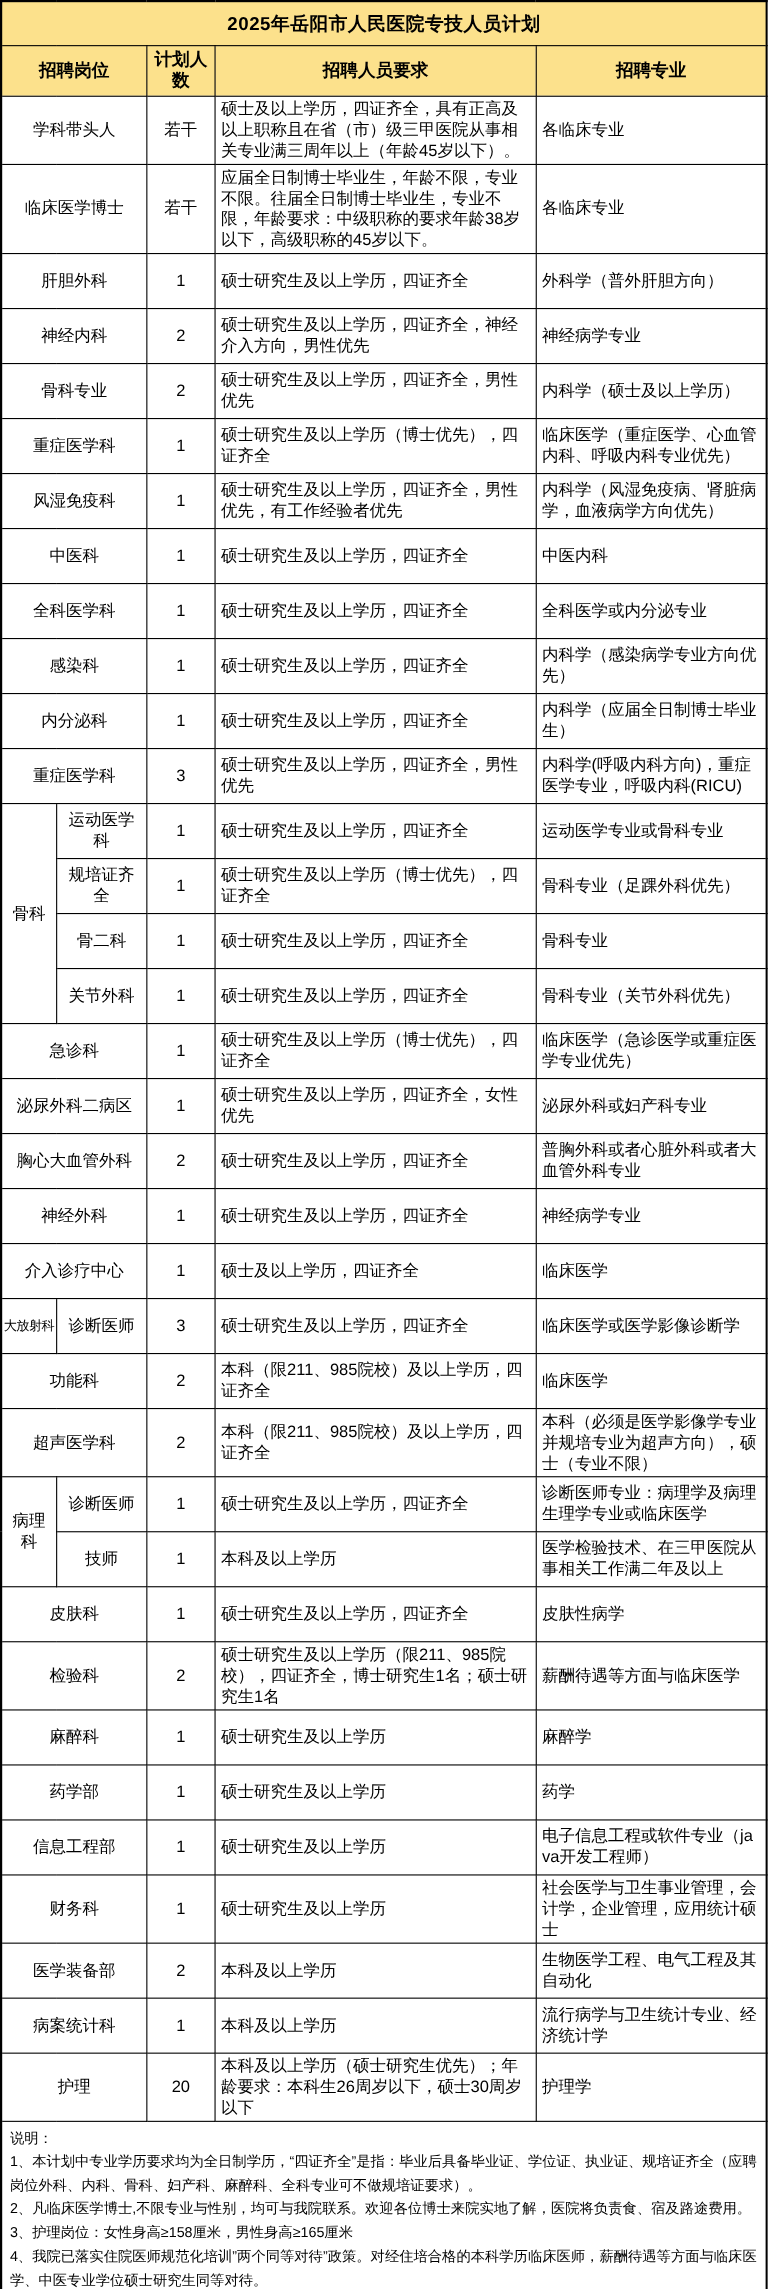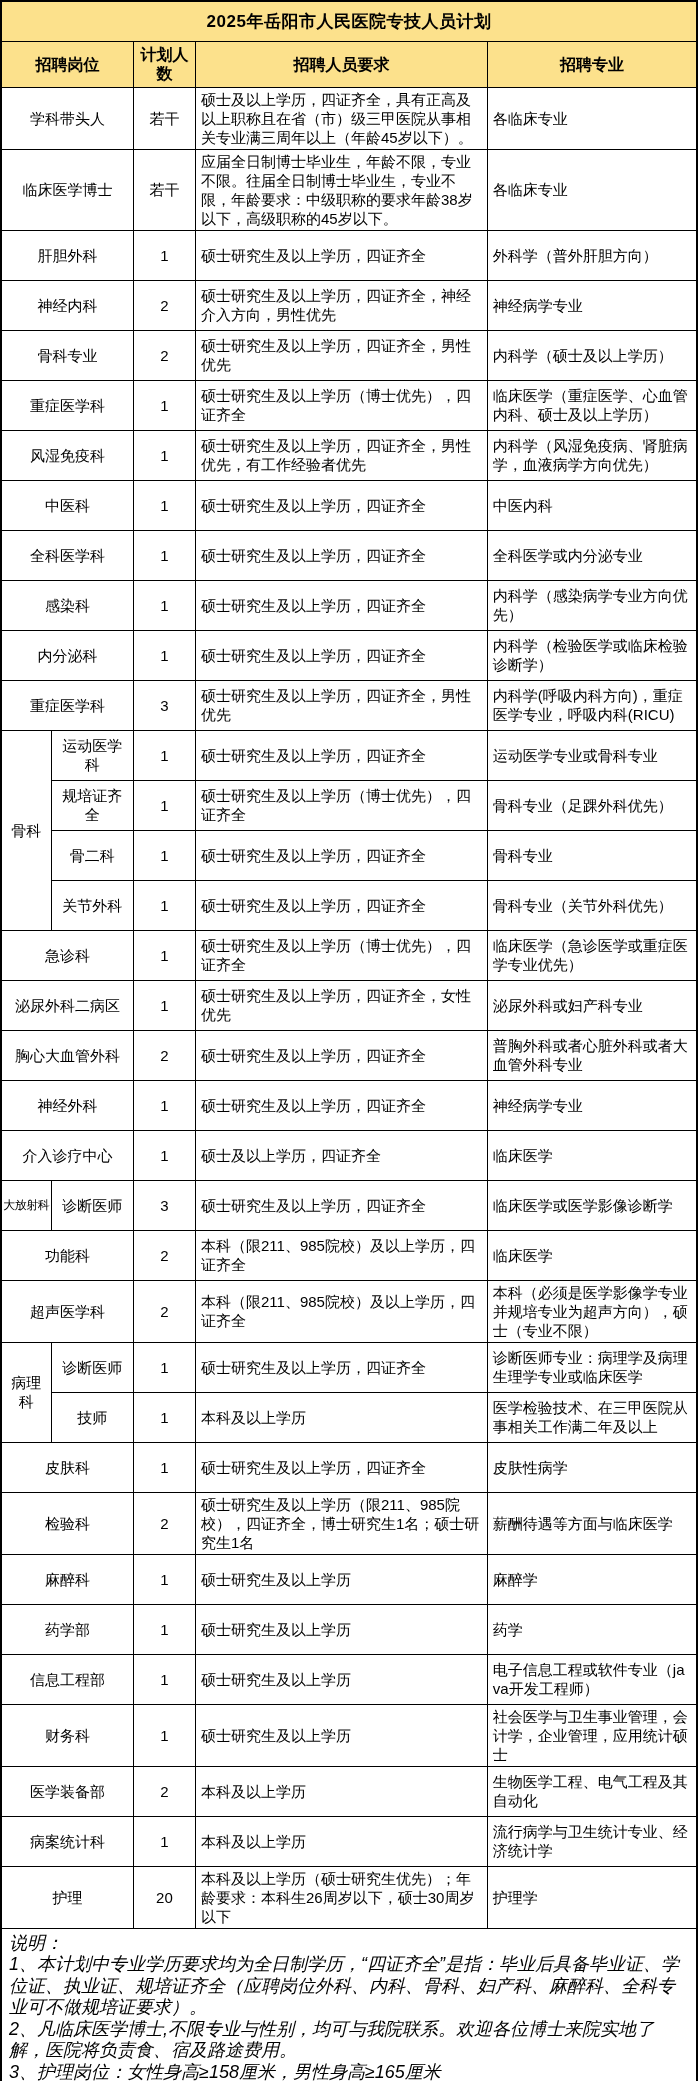--- a/index.html
+++ b/index.html
@@ -63,23 +63,22 @@
     text-align: left;
     padding: 2px 5px;
   }
   td.notes-cell {
     text-align: left;
     vertical-align: top;
     padding: 4px 7px 8px 7px;
     height: auto;
   }
   td.notes-cell div {
-    font-size: 18px;
+    font-size: 13px;
     line-height: 21.5px;
-    font-style: italic;
   }
 </style>
 </head>
 <body>
 
 <div class="page">
   <table class="plan">
     <colgroup>
       <col class="c-group">
       <col class="c-sub">
@@ -127,21 +126,21 @@
         <tr>
           <td class="pos-cell" colspan="2">骨科专业</td>
           <td class="count-cell">2</td>
           <td class="req-cell">硕士研究生及以上学历，四证齐全，男性优先</td>
           <td class="major-cell">内科学（硕士及以上学历）</td>
         </tr>
         <tr>
           <td class="pos-cell" colspan="2">重症医学科</td>
           <td class="count-cell">1</td>
           <td class="req-cell">硕士研究生及以上学历（博士优先），四证齐全</td>
-          <td class="major-cell">临床医学（重症医学、心血管内科、硕士及以上学历）</td>
+          <td class="major-cell">临床医学（重症医学、心血管内科、呼吸内科专业优先）</td>
         </tr>
         <tr>
           <td class="pos-cell" colspan="2">风湿免疫科</td>
           <td class="count-cell">1</td>
           <td class="req-cell">硕士研究生及以上学历，四证齐全，男性优先，有工作经验者优先</td>
           <td class="major-cell">内科学（风湿免疫病、肾脏病学，血液病学方向优先）</td>
         </tr>
         <tr>
           <td class="pos-cell" colspan="2">中医科</td>
           <td class="count-cell">1</td>
@@ -157,21 +156,21 @@
         <tr>
           <td class="pos-cell" colspan="2">感染科</td>
           <td class="count-cell">1</td>
           <td class="req-cell">硕士研究生及以上学历，四证齐全</td>
           <td class="major-cell">内科学（感染病学专业方向优先）</td>
         </tr>
         <tr>
           <td class="pos-cell" colspan="2">内分泌科</td>
           <td class="count-cell">1</td>
           <td class="req-cell">硕士研究生及以上学历，四证齐全</td>
-          <td class="major-cell">内科学（检验医学或临床检验诊断学）</td>
+          <td class="major-cell">内科学（应届全日制博士毕业生）</td>
         </tr>
         <tr>
           <td class="pos-cell" colspan="2">重症医学科</td>
           <td class="count-cell">3</td>
           <td class="req-cell">硕士研究生及以上学历，四证齐全，男性优先</td>
           <td class="major-cell">内科学(呼吸内科方向)，重症医学专业，呼吸内科(RICU)</td>
         </tr>
         <tr>
           <td class="group-cell" rowspan="4">骨科</td>
           <td class="sub-pos">运动医学科</td>

